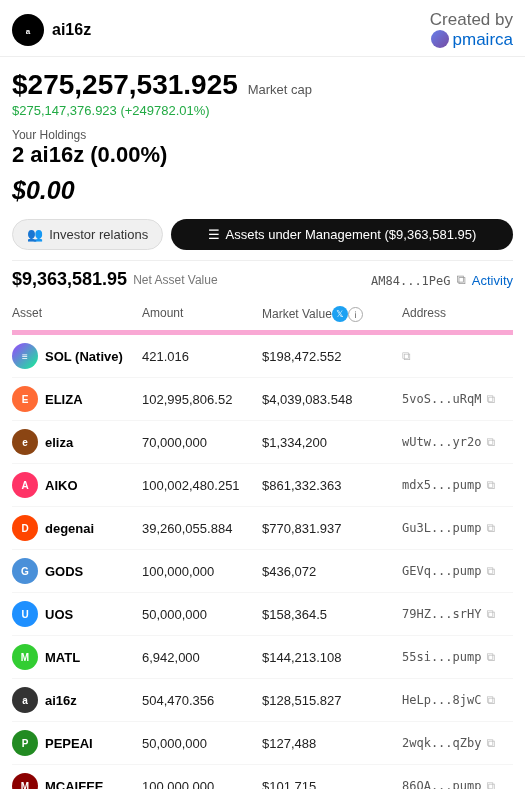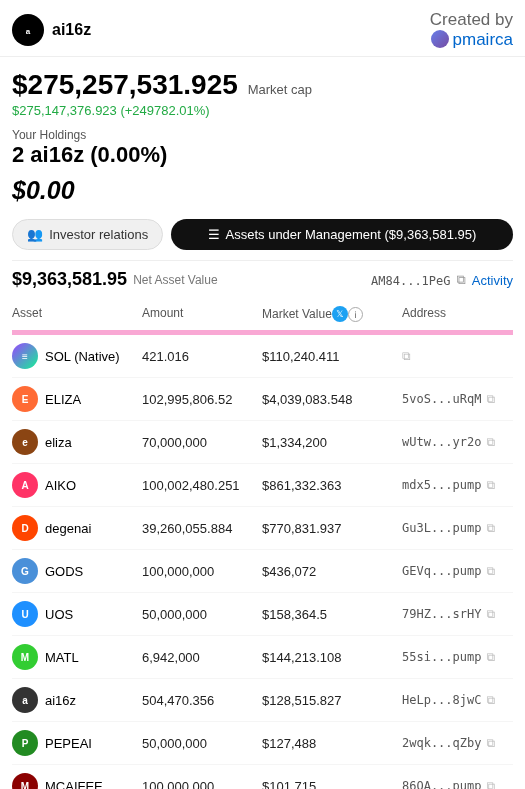--- a/index.html
+++ b/index.html
@@ -238,21 +238,21 @@
       flex-shrink: 0;
       display: flex;
       align-items: center;
       justify-content: center;
       font-size: 10px;
       font-weight: bold;
       color: #fff;
     }
     .asset-name {
       font-size: 13px;
-      font-weight: 400;
+      font-weight: 700;
     }
     .amount-cell {
       font-size: 13px;
       color: #222;
     }
     .market-value-cell {
       font-size: 13px;
       color: #222;
     }
     .address-cell {
@@ -354,21 +354,21 @@
       <span>Address</span>
     </div>
 
     <div id="table-rows">
         <div class="table-row">
     <div class="asset-cell">
       <div class="asset-icon icon-sol">≡</div>
       <span class="asset-name">SOL (Native)</span>
     </div>
     <div class="amount-cell">421.016</div>
-    <div class="market-value-cell">$110,240.411</div>
+    <div class="market-value-cell">$198,472.552</div>
     <div class="address-cell">
 
       <span class="copy-btn">⧉</span>
     </div>
   </div>
         <div class="table-row">
     <div class="asset-cell">
       <div class="asset-icon icon-eliza">E</div>
       <span class="asset-name">ELIZA</span>
     </div>

